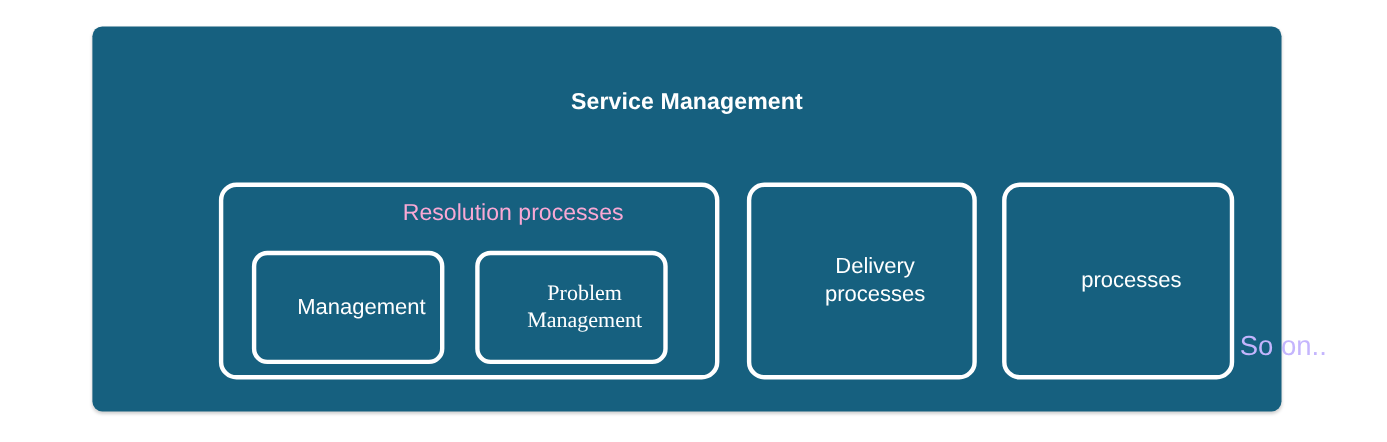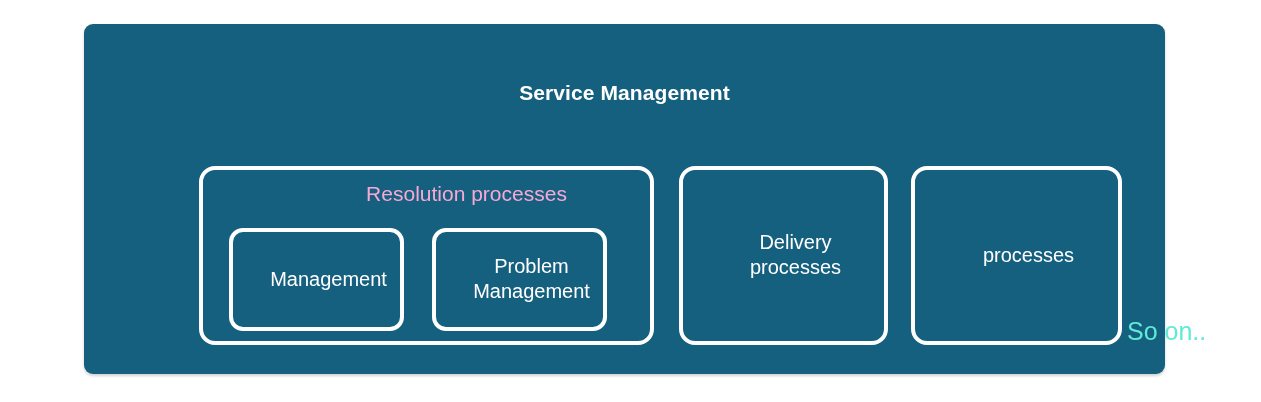--- a/index.html
+++ b/index.html
@@ -81,20 +81,21 @@
     height: 103px;
     border-radius: 14px;
   }
   .leaf-incident {
     left: 26px;
     width: 175px;
   }
   .leaf-problem {
     left: 229px;
     width: 175px;
+    font-family: Liberation Serif, serif;
   }
 
   .box-text {
     position: absolute;
     left: 12px;
     top: 50%;
     transform: translateY(-50%);
     width: 100%;
     text-align: center;
     color: #ffffff;
@@ -117,25 +118,24 @@
     top: 142px;
     width: 211px;
     height: 179px;
   }
 
   
   .so-on {
     position: absolute;
     left: 1043px;
     top: 278px;
-    color: #5eead4;
+    color: #c4b5fd;
     font-size: 25px;
     line-height: 1.1;
     white-space: nowrap;
-    margin-top: 16px;
   }
 </style>
 </head>
 <body>
 
 <div id="diagram-root">
 
   <div class="outer-panel">
 
     <div class="panel-title">Service Management</div>

